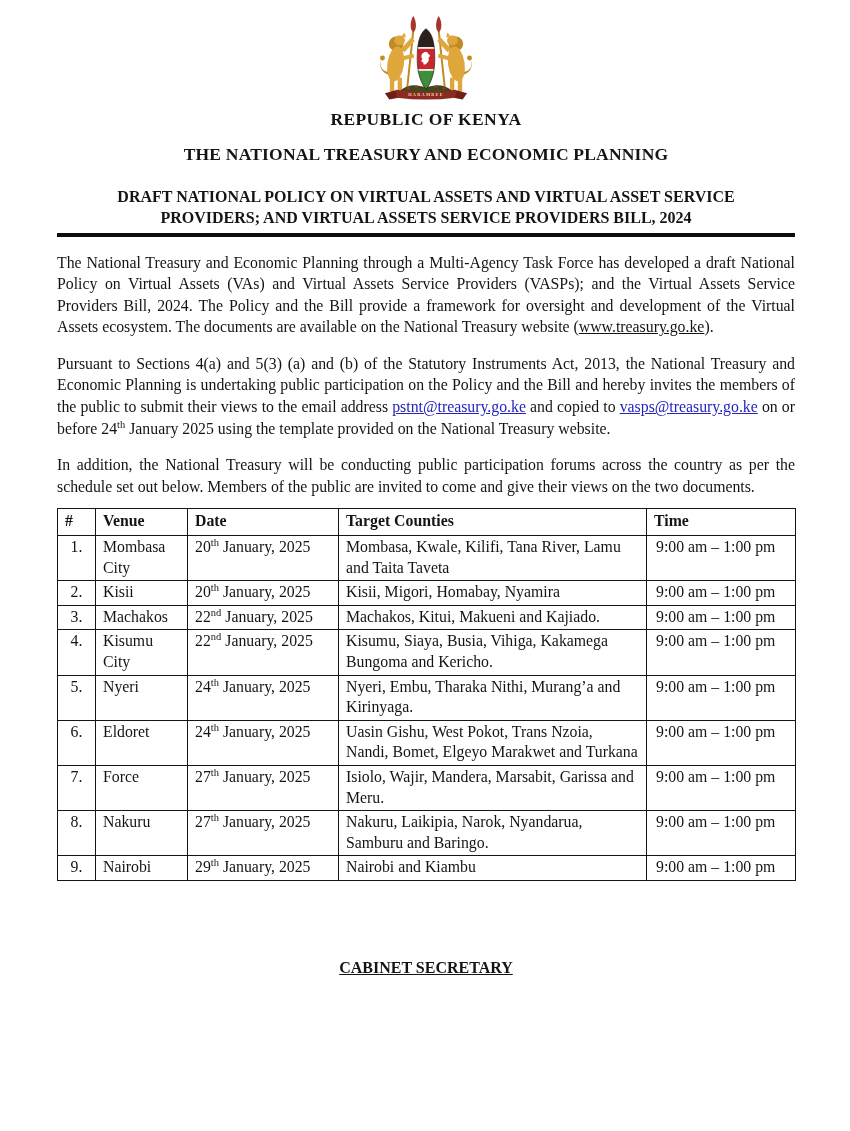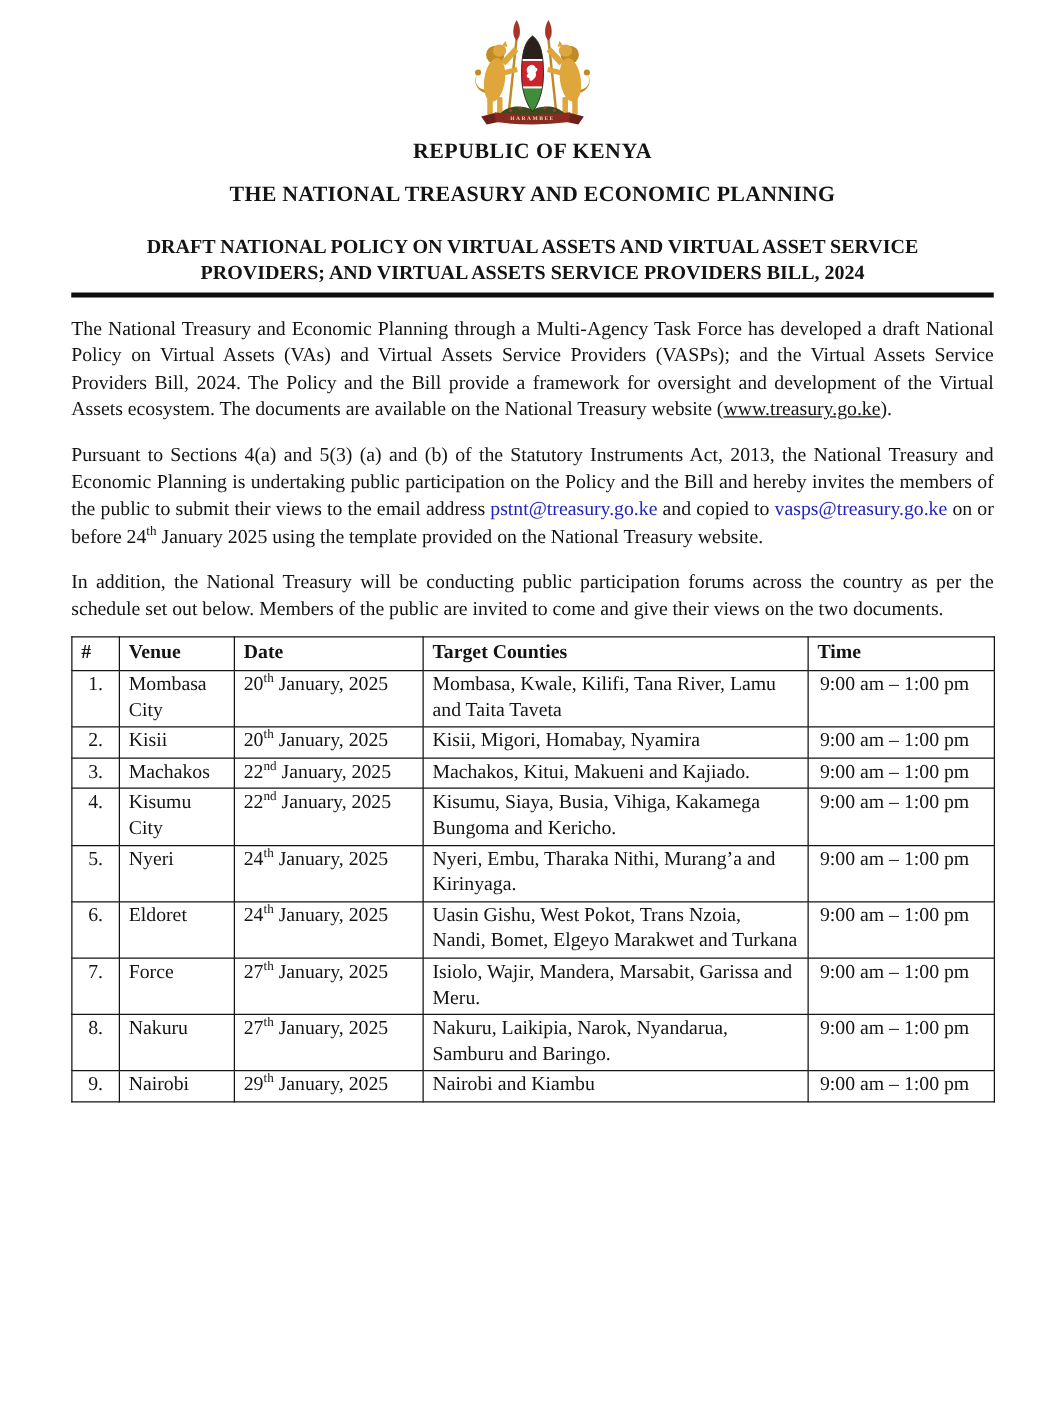--- a/index.html
+++ b/index.html
@@ -15,21 +15,21 @@
   .emblem { width:120px; height:88px; display:inline-block; }
   .h-republic { text-align:center; font-weight:bold; font-size:17.5px; letter-spacing:.4px; }
   .h-ministry { text-align:center; font-weight:bold; font-size:17.5px; letter-spacing:.2px; margin-top:14px; }
   .h-notice  { text-align:center; font-weight:bold; font-size:16px; margin-top:29px; }
   .h-title   { text-align:center; font-weight:bold; font-size:16px; margin-top:21px; line-height:21px; }
   .rule { height:3.5px; background:#0d0d0d; margin-top:5px; }
 
   
   p.doc { text-align:justify; font-size:15.8px; line-height:21.6px; margin:15px 0 0 0; }
   a.doc-link { color:inherit; text-decoration:underline; cursor:pointer; }
-  a.email-link { color:#2424bd; cursor:pointer; }
+  a.email-link { color:#2424bd; text-decoration:underline; cursor:pointer; }
   sup.ord { font-size:10.5px; line-height:0; vertical-align:super; }
 
   
   table.schedule { width:100%; border-collapse:collapse; margin-top:11px; font-size:15.8px; table-layout:fixed; }
   .schedule th, .schedule td {
     border:1.6px solid #151515; padding:1px 7px 2px; vertical-align:top; line-height:20.6px;
   }
   .schedule th { text-align:left; padding-top:2px; padding-bottom:3px; }
   .col-no{width:38px}.col-venue{width:92px}.col-date{width:151px}.col-counties{width:308px}.col-time{width:149px}
   .th-no, td.c-no { text-align:center; padding-left:2px; padding-right:2px; }
@@ -210,15 +210,16 @@
           <td class="c-no">9.</td>
           <td class="c-venue">Nairobi</td>
           <td class="c-date"><span>29</span><sup class="ord">th</sup><span> January, 2025</span></td>
           <td class="c-counties">Nairobi and Kiambu</td>
           <td class="c-time">9:00 am – 1:00 pm</td>
         </tr>
       </tbody>
   </table>
 
   <div class="footer">
+    <div class="sig-title">CABINET SECRETARY</div>
   </div>
 
 </div>
 
 </body></html>

